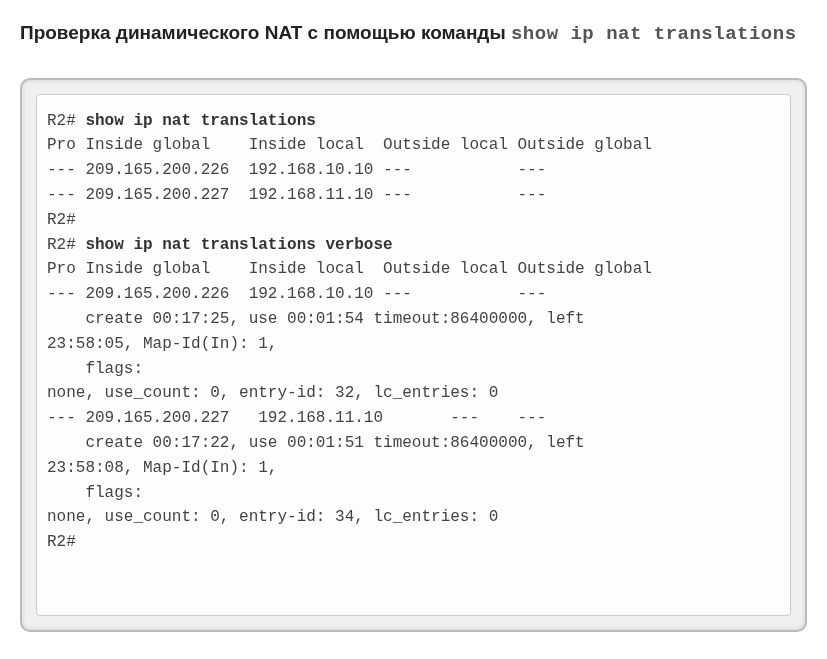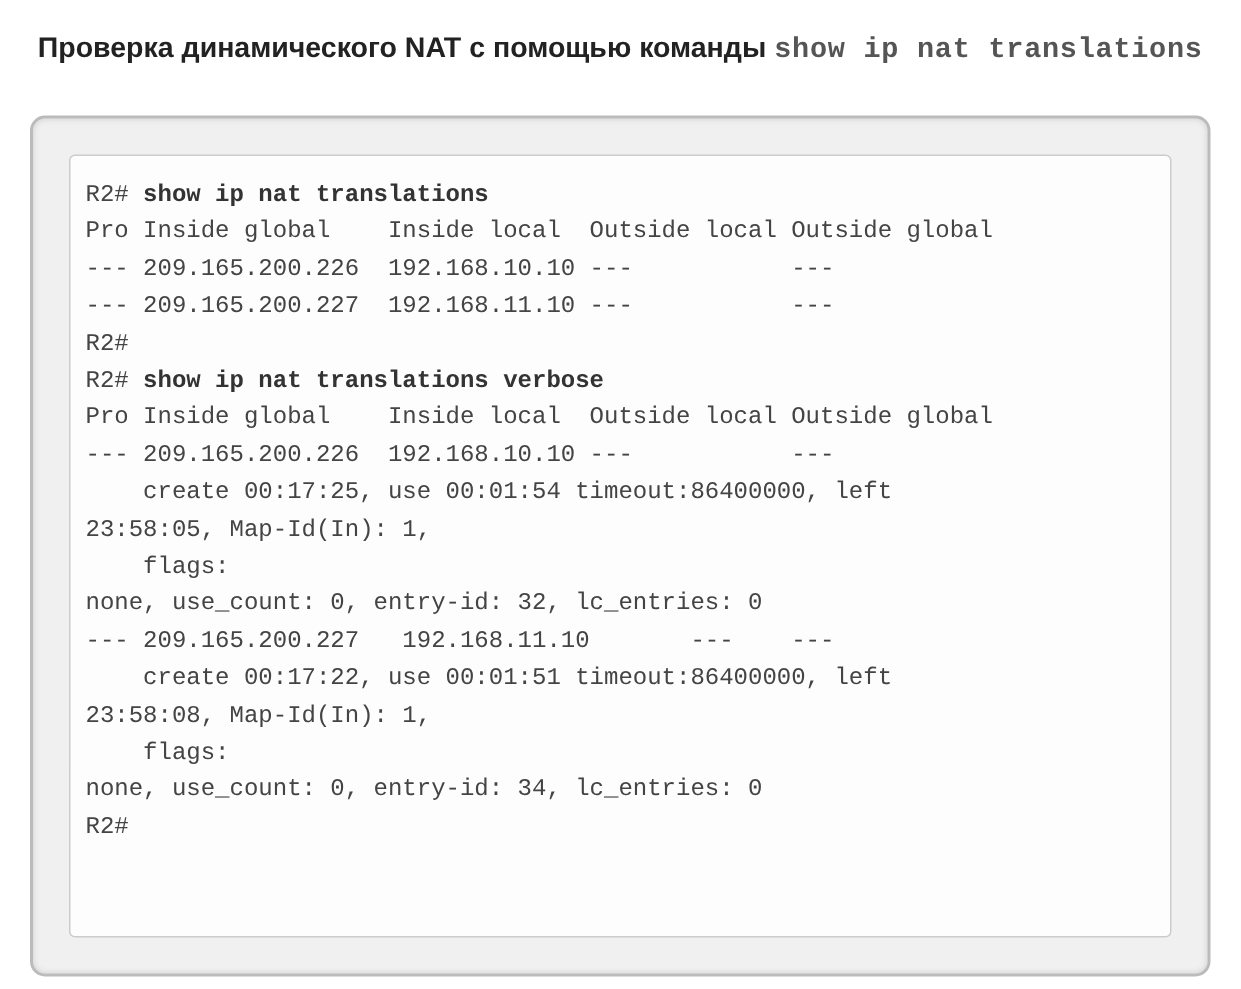--- a/index.html
+++ b/index.html
@@ -4,37 +4,36 @@
   <style>
     body {
       margin: 0;
       padding: 20px;
       background: #ffffff;
       font-family: Arial, sans-serif;
       width: 827px;
       box-sizing: border-box;
     }
     .title {
-      text-align: center;
       font-size: 19px;
       font-weight: bold;
       color: #222;
       margin-bottom: 30px;
       line-height: 1.4;
     }
     .title .mono {
       font-family: "Courier New", Courier, monospace;
       font-weight: bold;
       color: #555;
       letter-spacing: 0.5px;
     }
     .terminal-frame {
       border: 2px solid #bbb;
       border-radius: 10px;
-      padding: 24px;
+      padding: 14px;
       background: #f0f0f0;
       box-shadow: inset 0 0 4px #ccc;
     }
     .terminal {
       background: #fdfdfd;
       border: 1px solid #ccc;
       border-radius: 4px;
       padding: 14px 10px 60px 10px;
       font-family: "Courier New", Courier, monospace;
       font-size: 16px;

